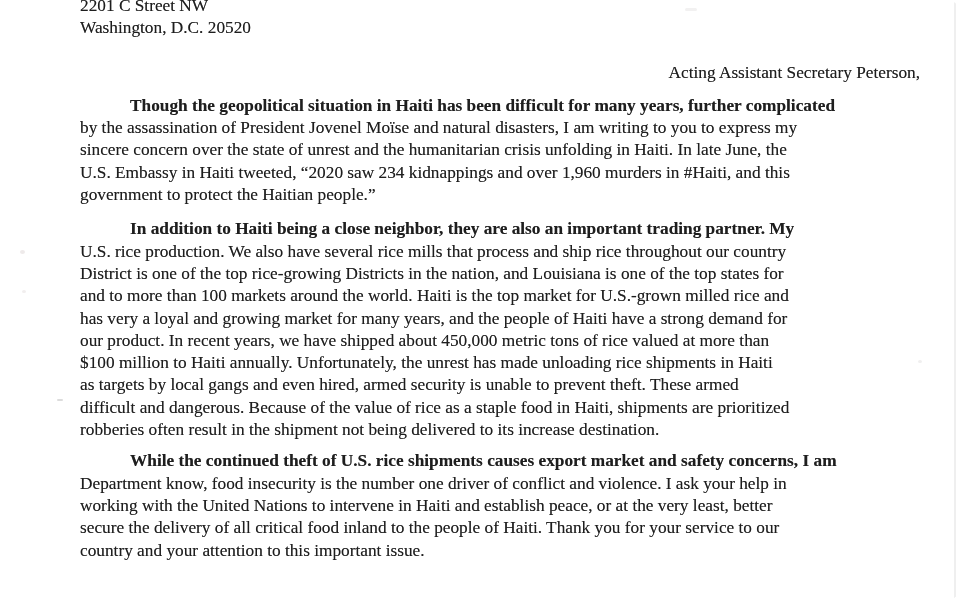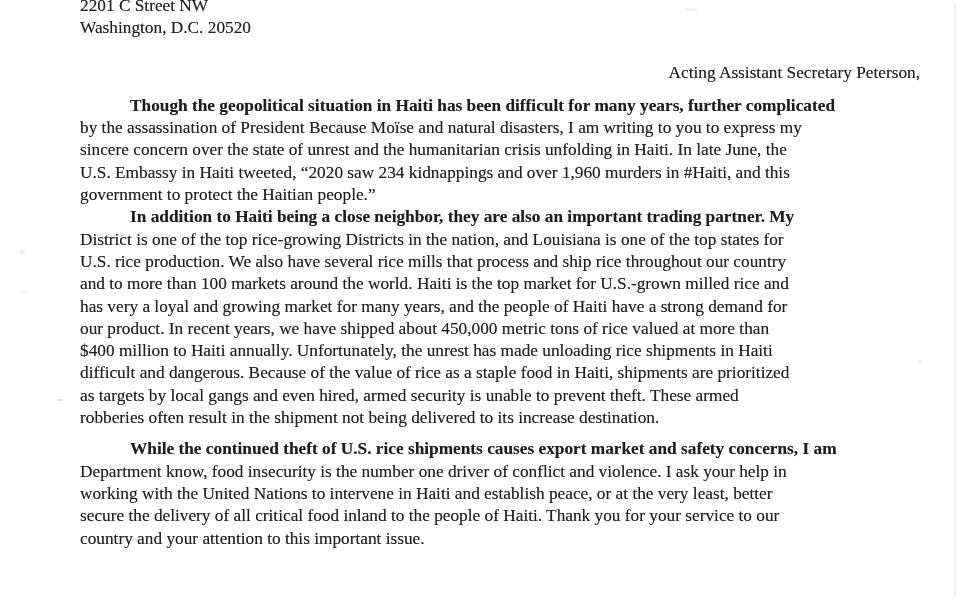--- a/index.html
+++ b/index.html
@@ -18,21 +18,21 @@
   .content {
     position: absolute;
     left: 80px;
     top: -5px;
     width: 840px;
   }
   .line { white-space: nowrap; text-shadow: 0 0 0.6px rgba(45,45,45,0.55); }
   .indent { padding-left: 50px; font-weight: bold; }
   .salutation { margin-top: 22px; text-align: right; }
   .para-1 { margin-top: 11px; }
-  .para-2 { }
+  .para-2 { margin-top: 12px; }
   .para-3 { margin-top: 9px; }
   
   .scan-edge-line {
     position: absolute; left: 954px; top: 0; width: 2px; height: 600px;
     background: #efefef;
   }
   .speck { position: absolute; border-radius: 50%; }
   .speck-a { left: 20px; top: 250px; width: 5px; height: 4px; background: #eeeaea; }
   .speck-b { left: 22px; top: 290px; width: 4px; height: 3px; background: #f1eeee; }
   .speck-c { left: 57px; top: 399px; width: 6px; height: 2px; background: #dcdcdc; border-radius: 1px; }
@@ -47,36 +47,36 @@
 
     <div class="addr">
       <div class="line">2201 C Street NW</div>
       <div class="line">Washington, D.C. 20520</div>
     </div>
 
     <div class="line salutation">Acting Assistant Secretary Peterson,</div>
 
     <div class="para para-1">
       <div class="line indent">Though the geopolitical situation in Haiti has been difficult for many years, further complicated</div>
-      <div class="line">by the assassination of President Because Moïse and natural disasters, I am writing to you to express my</div>
+      <div class="line">by the assassination of President Jovenel Moïse and natural disasters, I am writing to you to express my</div>
       <div class="line">sincere concern over the state of unrest and the humanitarian crisis unfolding in Haiti. In late June, the</div>
       <div class="line">U.S. Embassy in Haiti tweeted, “2020 saw 234 kidnappings and over 1,960 murders in #Haiti, and this</div>
       <div class="line">government to protect the Haitian people.”</div>
     </div>
 
     <div class="para para-2">
       <div class="line indent">In addition to Haiti being a close neighbor, they are also an important trading partner. My</div>
+      <div class="line">U.S. rice production. We also have several rice mills that process and ship rice throughout our country</div>
       <div class="line">District is one of the top rice-growing Districts in the nation, and Louisiana is one of the top states for</div>
-      <div class="line">U.S. rice production. We also have several rice mills that process and ship rice throughout our country</div>
       <div class="line">and to more than 100 markets around the world. Haiti is the top market for U.S.-grown milled rice and</div>
       <div class="line">has very a loyal and growing market for many years, and the people of Haiti have a strong demand for</div>
       <div class="line">our product. In recent years, we have shipped about 450,000 metric tons of rice valued at more than</div>
-      <div class="line">$400 million to Haiti annually. Unfortunately, the unrest has made unloading rice shipments in Haiti</div>
+      <div class="line">$100 million to Haiti annually. Unfortunately, the unrest has made unloading rice shipments in Haiti</div>
+      <div class="line">as targets by local gangs and even hired, armed security is unable to prevent theft. These armed</div>
       <div class="line">difficult and dangerous. Because of the value of rice as a staple food in Haiti, shipments are prioritized</div>
-      <div class="line">as targets by local gangs and even hired, armed security is unable to prevent theft. These armed</div>
       <div class="line">robberies often result in the shipment not being delivered to its increase destination.</div>
     </div>
 
     <div class="para para-3">
       <div class="line indent">While the continued theft of U.S. rice shipments causes export market and safety concerns, I am</div>
       <div class="line">Department know, food insecurity is the number one driver of conflict and violence. I ask your help in</div>
       <div class="line">working with the United Nations to intervene in Haiti and establish peace, or at the very least, better</div>
       <div class="line">secure the delivery of all critical food inland to the people of Haiti. Thank you for your service to our</div>
       <div class="line">country and your attention to this important issue.</div>
     </div>

